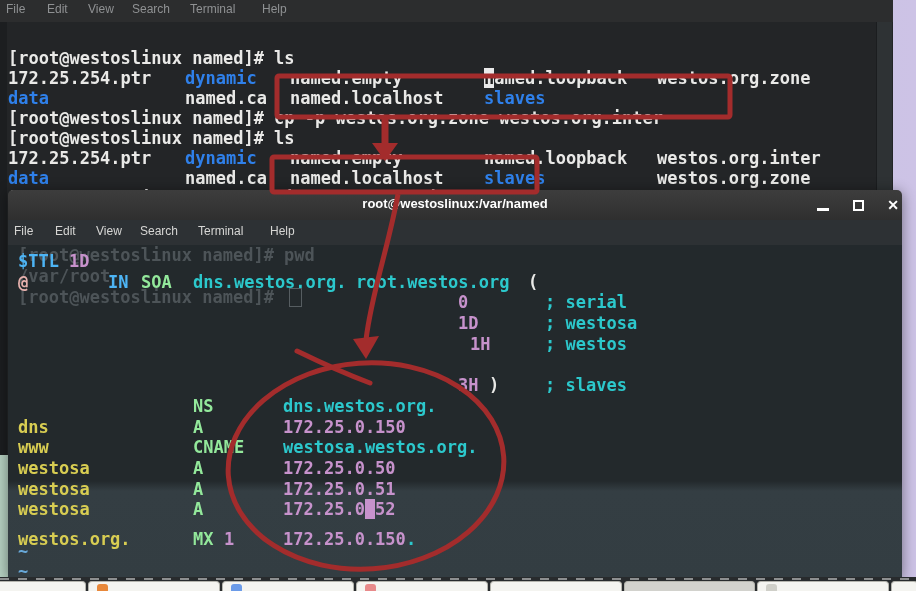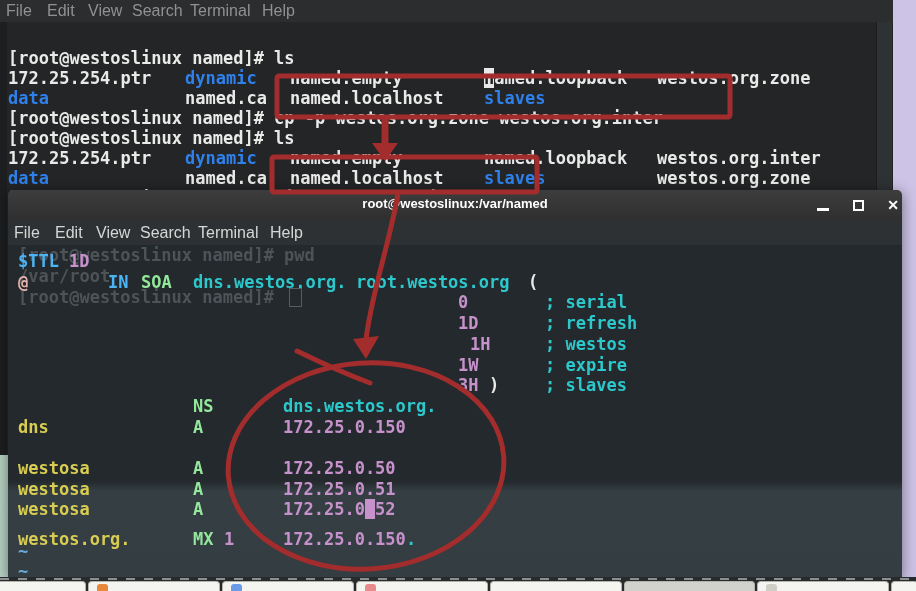--- a/index.html
+++ b/index.html
@@ -3,21 +3,21 @@
 <meta charset="utf-8">
 <style>
   html,body{margin:0;padding:0;}
   #screen{position:relative;width:916px;height:591px;overflow:hidden;
     background:linear-gradient(90deg,#b7d2c3 0%,#c3c2dc 55%,#cdc3e6 100%);
     font-family:"Liberation Sans",sans-serif;}
   .win{position:absolute;box-sizing:border-box;}
   
   #bgterm{left:0;top:0;width:893px;height:455px;background:#232527;z-index:10;}
   #bgterm .menubar{position:absolute;left:0;top:0;width:100%;height:22px;background:#2c2d2e;}
-  .menubar .mi{position:absolute;top:2px;font-size:16px;cursor:default;}
+  .menubar .mi{position:absolute;top:2px;font-size:12px;cursor:default;}
   #bgterm .mi{color:#8f9193;}
   #bgterm .edge{position:absolute;left:0;top:0;width:7px;height:100%;background:#1c1e20;}
   #bgterm .scrollbar{position:absolute;right:1px;top:22px;width:15px;height:433px;background:#2e3234;border-left:1px solid #1b1d1f;}
   .tarea{position:absolute;left:8px;top:22px;right:16px;bottom:0;}
   .tline{position:absolute;left:0;height:20px;white-space:pre;
     font-family:"DejaVu Sans Mono","Liberation Mono",monospace;font-size:17px;font-weight:700;line-height:20px;}
   .tline span{position:absolute;top:0;white-space:pre;}
   .curblock{background:#e9e9e9;color:#1d1d1d;}
   .plumblock{background:#c792cc;color:#263034;}
   .hollow{position:absolute;width:11px;height:17px;border:1px solid #565d61;}
@@ -98,26 +98,26 @@
     <div class="content">
       <div class="tarea" id="ghostarea">
           <div class="tline" style="top: 0px; right: 0px;"><span style="left: 0px; color: rgb(77, 84, 88);">[root@westoslinux named]# pwd</span></div>
           <div class="tline" style="top: 21px; right: 0px;"><span style="left: 0px; color: rgb(77, 84, 88);">/var/root</span></div>
           <div class="tline" style="top: 42px; right: 0px;"><span style="left: 0px; color: rgb(77, 84, 88);">[root@westoslinux named]#</span><span class="hollow" style="left: 271px; top: 1px;"></span></div>
         </div>
       <div class="tarea" id="vimarea">
           <div class="tline" style="top: 6px; right: 0px;"><span style="left: 0px; color: rgb(77, 180, 244);">$TTL</span><span style="left: 51px; color: rgb(199, 146, 204);">1D</span></div>
           <div class="tline" style="top: 27px; right: 0px;"><span style="left: 0px; color: rgb(232, 178, 174);">@</span><span style="left: 90px; color: rgb(77, 180, 244);">IN</span><span style="left: 123px; color: rgb(147, 232, 155);">SOA</span><span style="left: 175px; color: rgb(44, 200, 204);">dns.westos.org.</span><span style="left: 338px; color: rgb(44, 200, 204);">root.westos.org</span><span style="left: 510px; color: rgb(233, 233, 231);">(</span></div>
           <div class="tline" style="top: 47px; right: 0px;"><span style="left: 440px; color: rgb(199, 146, 204);">0</span><span style="left: 527px; color: rgb(44, 200, 204);">; serial</span></div>
-          <div class="tline" style="top: 68px; right: 0px;"><span style="left: 440px; color: rgb(199, 146, 204);">1D</span><span style="left: 527px; color: rgb(44, 200, 204);">; refresh</span></div>
+          <div class="tline" style="top: 68px; right: 0px;"><span style="left: 440px; color: rgb(199, 146, 204);">1D</span><span style="left: 527px; color: rgb(44, 200, 204);">; westosa</span></div>
           <div class="tline" style="top: 89px; right: 0px;"><span style="left: 452px; color: rgb(199, 146, 204);">1H</span><span style="left: 527px; color: rgb(44, 200, 204);">; westos</span></div>
-          <div class="tline" style="top: 110px; right: 0px;"><span style="left: 440px; color: rgb(199, 146, 204);">1W</span><span style="left: 527px; color: rgb(44, 200, 204);">; expire</span></div>
           <div class="tline" style="top: 130px; right: 0px;"><span style="left: 440px; color: rgb(199, 146, 204);">3H</span><span style="left: 471px; color: rgb(233, 233, 231);">)</span><span style="left: 527px; color: rgb(44, 200, 204);">; slaves</span></div>
           <div class="tline" style="top: 151px; right: 0px;"><span style="left: 175px; color: rgb(147, 232, 155);">NS</span><span style="left: 265px; color: rgb(44, 200, 204);">dns.westos.org.</span></div>
           <div class="tline" style="top: 172px; right: 0px;"><span style="left: 0px; color: rgb(216, 205, 82);">dns</span><span style="left: 175px; color: rgb(147, 232, 155);">A</span><span style="left: 265px; color: rgb(199, 146, 204);">172.25.0.150</span></div>
+          <div class="tline" style="top: 192px; right: 0px;"><span style="left: 0px; color: rgb(216, 205, 82);">www</span><span style="left: 175px; color: rgb(147, 232, 155);">CNAME</span><span style="left: 265px; color: rgb(44, 200, 204);">westosa.westos.org.</span></div>
           <div class="tline" style="top: 213px; right: 0px;"><span style="left: 0px; color: rgb(216, 205, 82);">westosa</span><span style="left: 175px; color: rgb(147, 232, 155);">A</span><span style="left: 265px; color: rgb(199, 146, 204);">172.25.0.50</span></div>
           <div class="tline" style="top: 234px; right: 0px;"><span style="left: 0px; color: rgb(216, 205, 82);">westosa</span><span style="left: 175px; color: rgb(147, 232, 155);">A</span><span style="left: 265px; color: rgb(199, 146, 204);">172.25.0.51</span></div>
           <div class="tline" style="top: 254px; right: 0px;"><span style="left: 0px; color: rgb(216, 205, 82);">westosa</span><span style="left: 175px; color: rgb(147, 232, 155);">A</span><span style="left: 265px; color: rgb(199, 146, 204);">172.25.0</span><span class="plumblock" style="left: 347px; color: rgb(199, 146, 204);">.</span><span style="left: 357px; color: rgb(199, 146, 204);">52</span></div>
           <div class="tline" style="top: 284px; right: 0px;"><span style="left: 0px; color: rgb(216, 205, 82);">westos.org.</span><span style="left: 175px; color: rgb(147, 232, 155);">MX</span><span style="left: 206px; color: rgb(199, 146, 204);">1</span><span style="left: 265px; color: rgb(199, 146, 204);">172.25.0.150</span><span style="left: 388px; color: rgb(44, 200, 204);">.</span></div>
           <div class="tline" style="top: 296px; right: 0px;"><span style="left: 0px; color: rgb(104, 168, 216);">~</span></div>
           <div class="tline" style="top: 316px; right: 0px;"><span style="left: 0px; color: rgb(104, 168, 216);">~</span></div>
         </div>
     </div>
   </div>
 

